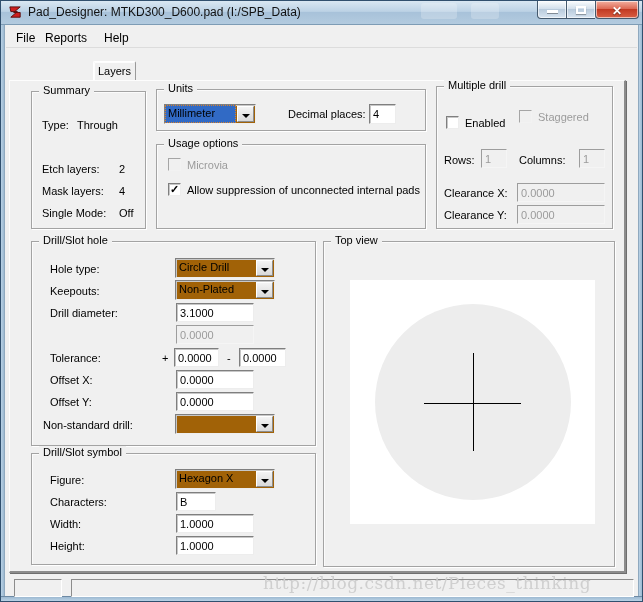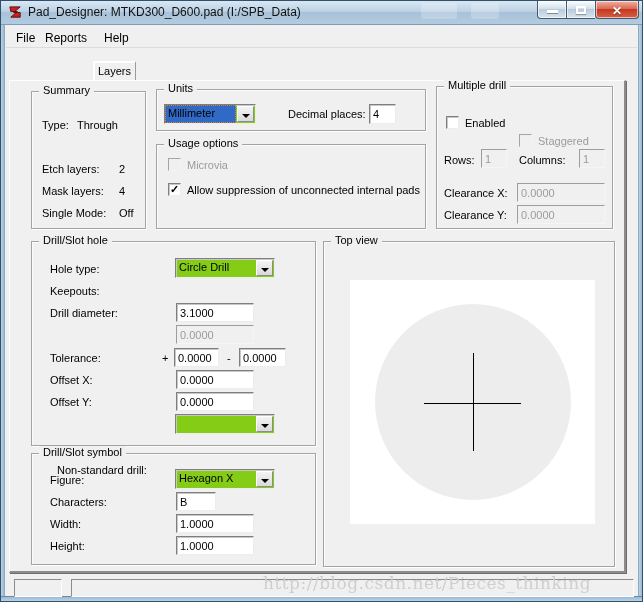--- a/index.html
+++ b/index.html
@@ -55,21 +55,21 @@
   .gb-title { position:absolute; top:-8px; left:7px; background:#f0f0f0; padding:0 4px; white-space:nowrap; }
   .lbl { position:absolute; white-space:nowrap; }
   .lbl.dis { color:#9b9b9b; }
   
   .field { position:absolute; height:19px; background:#fff; color:#000;
     border:1px solid; border-color:#7f7f7f #ededed #ededed #7f7f7f;
     box-shadow:inset 1px 1px 0 #c7c7c7;
     font-family:"Liberation Sans", sans-serif; font-size:11px; padding:0 3px; }
   .field.dis { background:#f0f0f0; color:#9b9b9b; border-color:#9d9d9d #f5f5f5 #f5f5f5 #9d9d9d; box-shadow:none; }
   
-  .combo { position:absolute; height:20px; background:#84cc16; display:flex;
+  .combo { position:absolute; height:20px; background:#a16207; display:flex;
     border:1px solid; border-color:#7f7f7f #ededed #ededed #7f7f7f; box-shadow:inset 1px 1px 0 #c7c7c7; }
   .combo-text { flex:1; padding:2px 2px 0 3px; white-space:nowrap; overflow:hidden; }
   .combo-text.sel { background:#316ac5; outline:1px dotted #d9822b; outline-offset:-1px; }
   .combo-btn { width:17px; margin:1px; background:linear-gradient(#f4f4f4,#d9d9d9);
     border:1px solid; border-color:#fff #8c8c8c #8c8c8c #fff; position:relative; }
   .tri { position:absolute; left:4px; top:7px; width:0; height:0;
     border-left:4px solid transparent; border-right:4px solid transparent; border-top:4px solid #000; }
   
   .cb { position:absolute; display:flex; align-items:center; }
   .cb-box { width:13px; height:13px; background:#fff; margin-right:6px; flex:none;
@@ -162,21 +162,21 @@
       <span class="lbl" style="position:static;">Allow suppression of unconnected internal pads</span>
     </div>
   </div>
 
   <div class="gb" style="left:435px; top:85px; width:177px; height:143px; z-index:4;text-decoration:underline;">
     <span class="gb-title">Multiple drill</span>
     <div class="cb" style="left:9px; top:29px;">
       <div class="cb-box"></div>
       <span class="lbl" style="position:static;">Enabled</span>
     </div>
-    <div class="cb" style="left:82px; top:47px;text-align:right;">
+    <div class="cb" style="left:82px; top:23px;text-align:right;">
       <div class="cb-box dis"></div>
       <span class="lbl dis" style="position:static;">Staggered</span>
     </div>
     <span class="lbl" style="left:7px; top:67px;">Rows:</span>
     <input class="field dis" style="left: 44px; top: 62px; width: 26px;" value="1">
     <span class="lbl" style="left:82px; top:67px;">Columns:</span>
     <input class="field dis" style="left: 142px; top: 62px; width: 26px;" value="1">
     <span class="lbl" style="left:7px; top:100px;">Clearance X:</span>
     <input class="field dis" style="left: 80px; top: 96px; width: 88px;" value="0.0000">
     <span class="lbl" style="left:7px; top:122px;">Clearance Y:</span>
@@ -186,33 +186,39 @@
   <div class="gb" style="left:30px; top:240px; width:285px; height:205px; z-index:4;">
     <span class="gb-title">Drill/Slot hole</span>
     <span class="lbl" style="left:18px; top:21px;">Hole type:</span>
     <div class="combo" style="left:143px; top:16px; width:100px;">
       <div class="combo-text">Circle Drill</div>
       <div class="combo-btn">
           <div class="tri"></div>
         </div>
     </div>
     <span class="lbl" style="left:18px; top:43px;">Keepouts:</span>
+    <div class="combo" style="left:143px; top:38px; width:100px;">
+      <div class="combo-text">Non-Plated</div>
+      <div class="combo-btn">
+          <div class="tri"></div>
+        </div>
+    </div>
     <span class="lbl" style="left:18px; top:65px;">Drill diameter:</span>
     <input class="field" style="left: 144px; top: 61px; width: 78px;" value="3.1000">
     <input class="field dis" style="left: 144px; top: 83px; width: 78px;" value="0.0000">
     <span class="lbl" style="left:18px; top:110px;">Tolerance:</span>
     <span class="lbl" style="left:130px; top:110px;">+</span>
     <input class="field" style="left: 142px; top: 106px; width: 45px;" value="0.0000">
     <span class="lbl" style="left:195px; top:110px;">-</span>
     <input class="field" style="left: 207px; top: 106px; width: 47px;" value="0.0000">
     <span class="lbl" style="left:18px; top:132px;">Offset X:</span>
     <input class="field" style="left: 144px; top: 128px; width: 78px;" value="0.0000">
     <span class="lbl" style="left:18px; top:154px;">Offset Y:</span>
     <input class="field" style="left: 144px; top: 150px; width: 78px;" value="0.0000">
-    <span class="lbl" style="left:25px; top:177px;margin-top:45px;">Non-standard drill:</span>
+    <span class="lbl" style="left:11px; top:177px;">Non-standard drill:</span>
     <div class="combo" style="left:143px; top:172px; width:100px;">
       <div class="combo-text"></div>
       <div class="combo-btn">
           <div class="tri"></div>
         </div>
     </div>
   </div>
 
   <div class="gb" style="left:30px; top:452px; width:285px; height:112px; z-index:4;">
     <span class="gb-title">Drill/Slot symbol</span>

